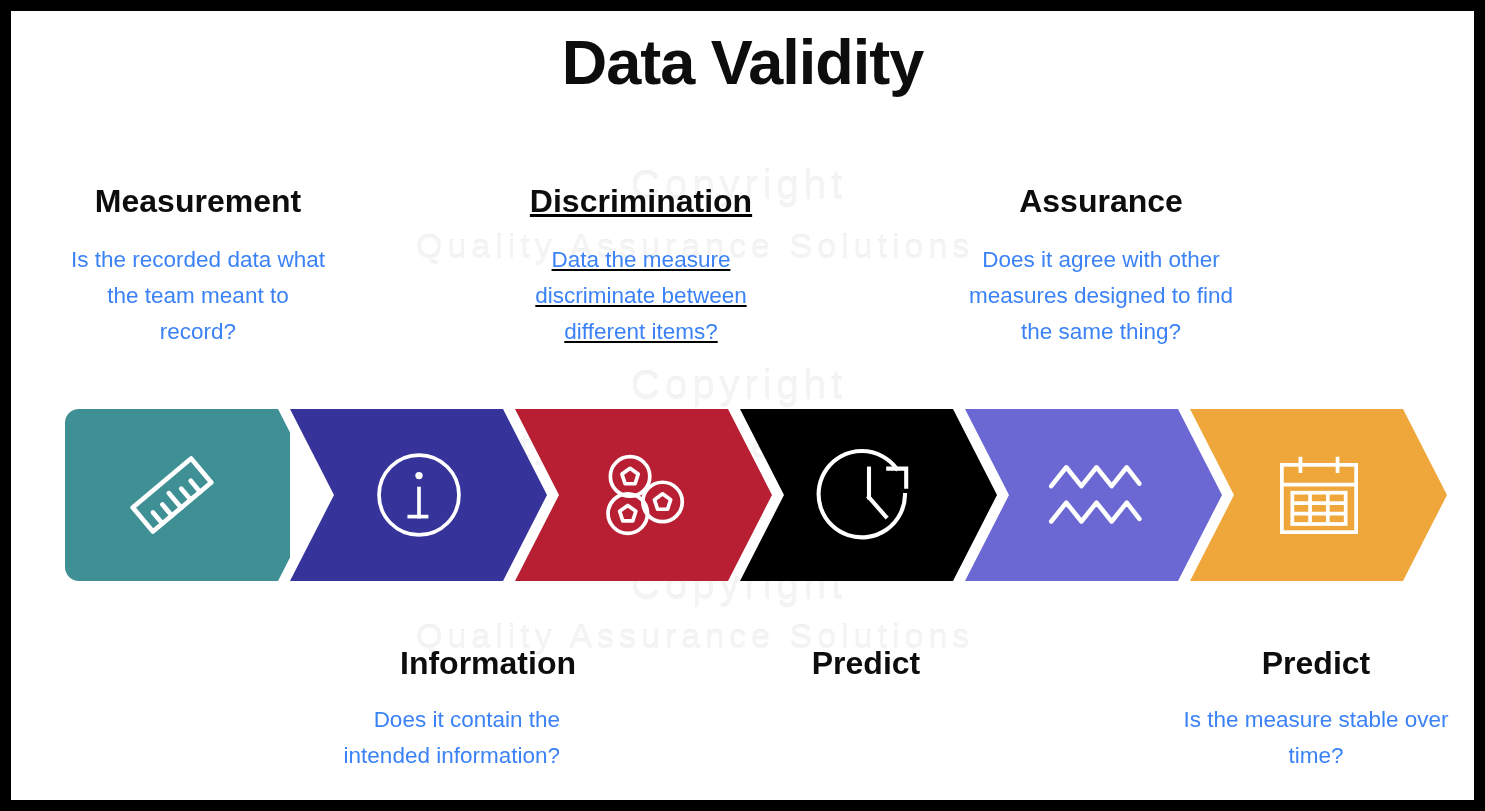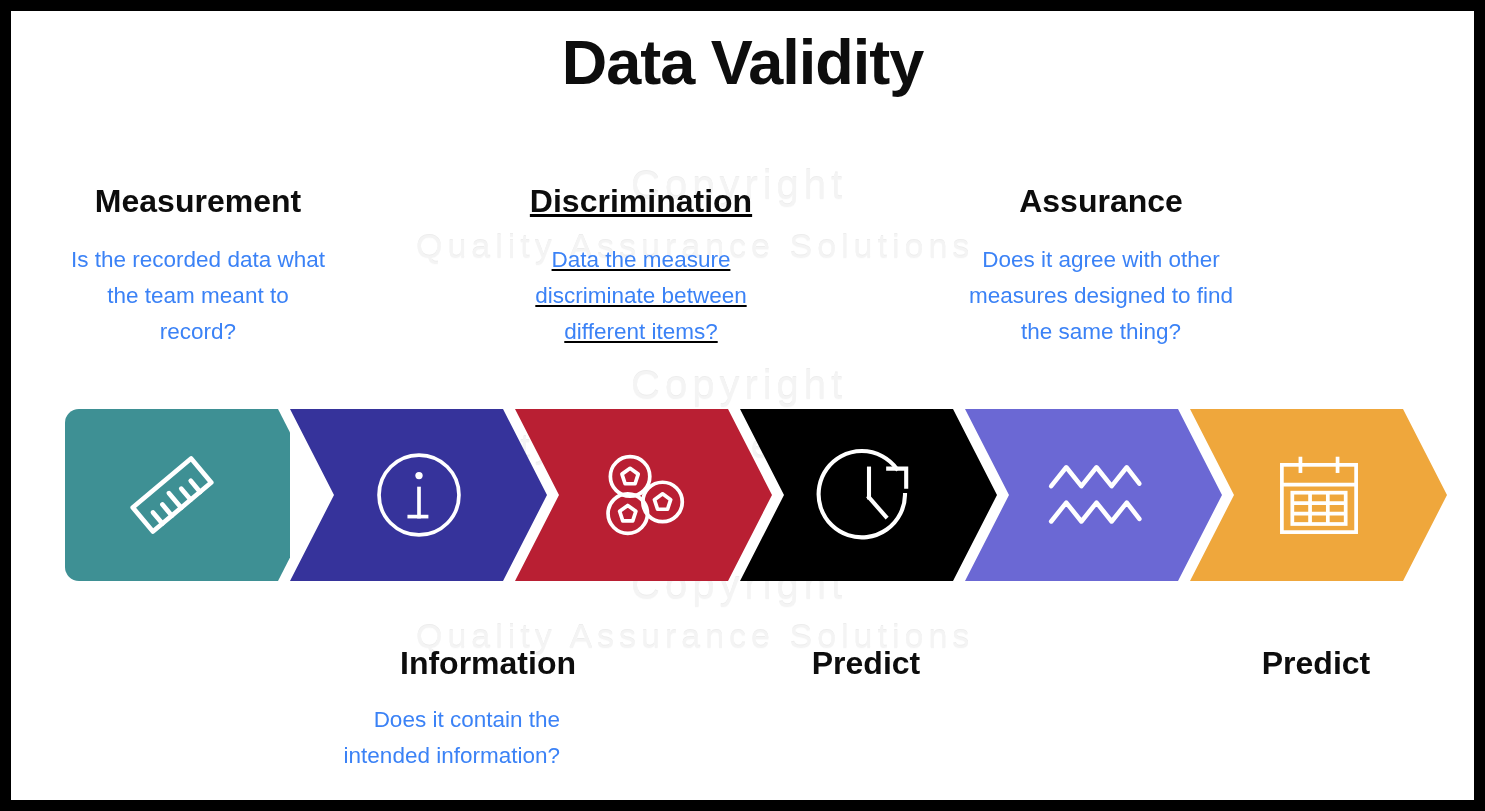--- a/index.html
+++ b/index.html
@@ -169,20 +169,24 @@
         <span>intended information?</span>
       </p>
     </div>
 
     <div class="callout bottom-callout" style="left:695px;">
       <p class="callout-title">Predict</p>
     </div>
 
     <div class="callout bottom-callout" style="left:1145px;">
       <p class="callout-title">Predict</p>
+      <p class="callout-body">
+        <span>Is the measure stable over</span><br>
+        <span>time?</span>
+      </p>
     </div>
 
     <div id="band">
 
       <div class="chev" style="left:54px;">
         <svg width="225" height="172" viewBox="0 0 225 172">
           <path d="M14,0 H213 L257,86 L213,172 H14 A14,14 0 0 1 0,158 V14 A14,14 0 0 1 14,0 Z" fill="#3E9094"></path>
         </svg>
         <div class="glyph">
           <svg width="112" height="112" viewBox="0 0 100 100" fill="none" stroke="#ffffff" stroke-width="4.2" stroke-linejoin="round" stroke-linecap="round">

